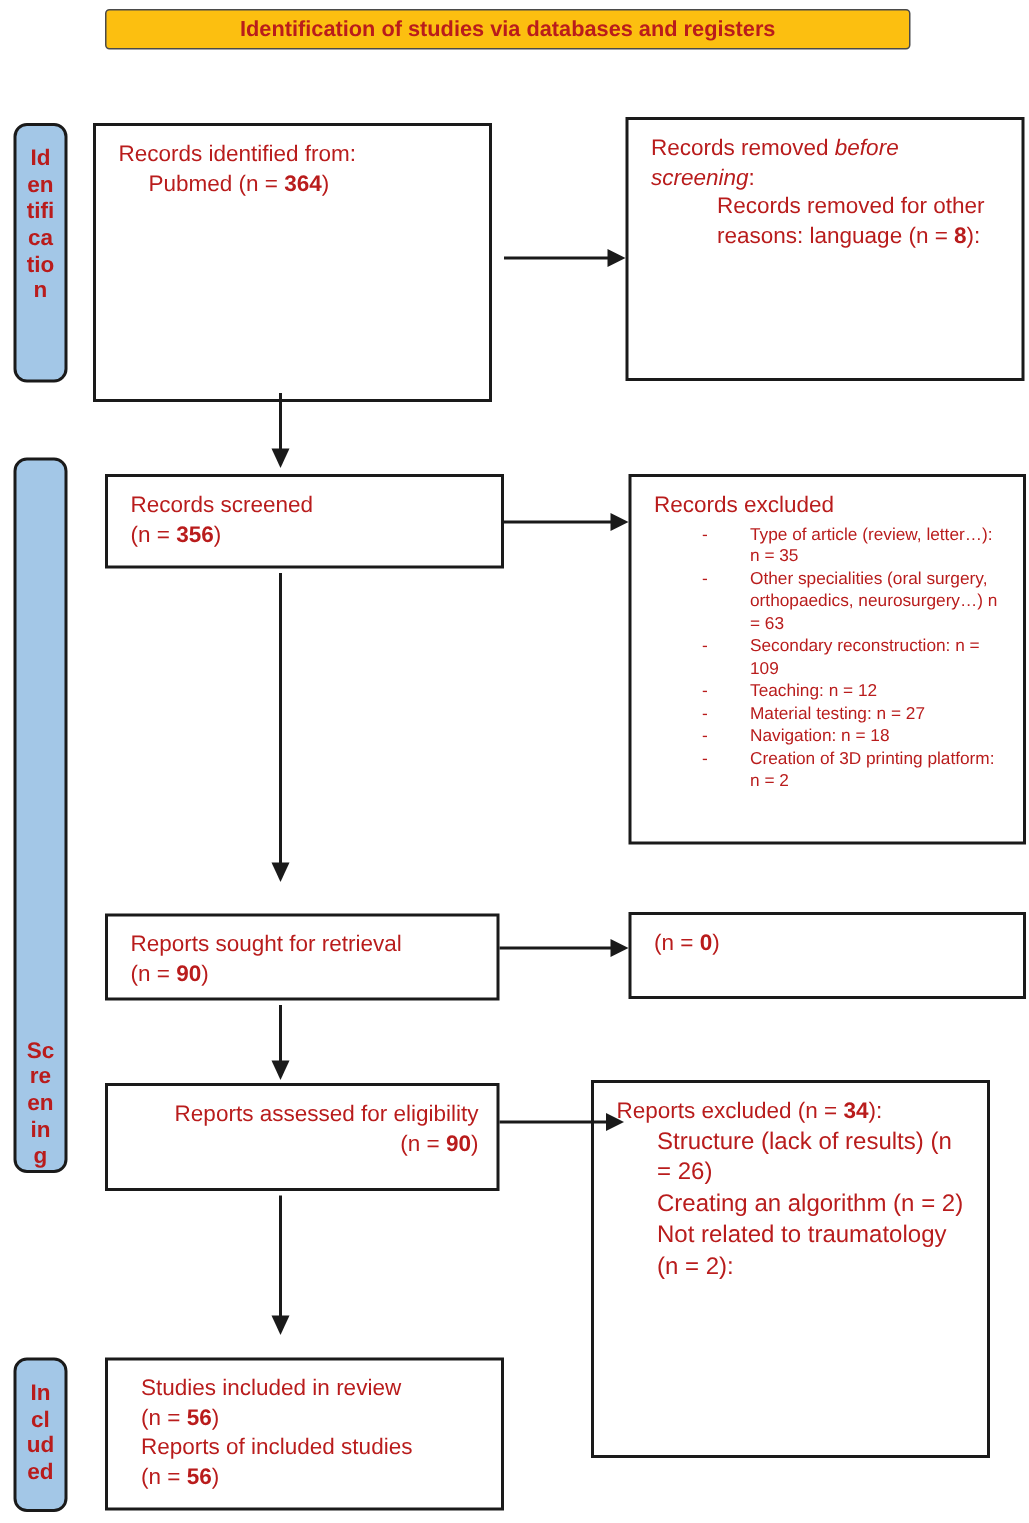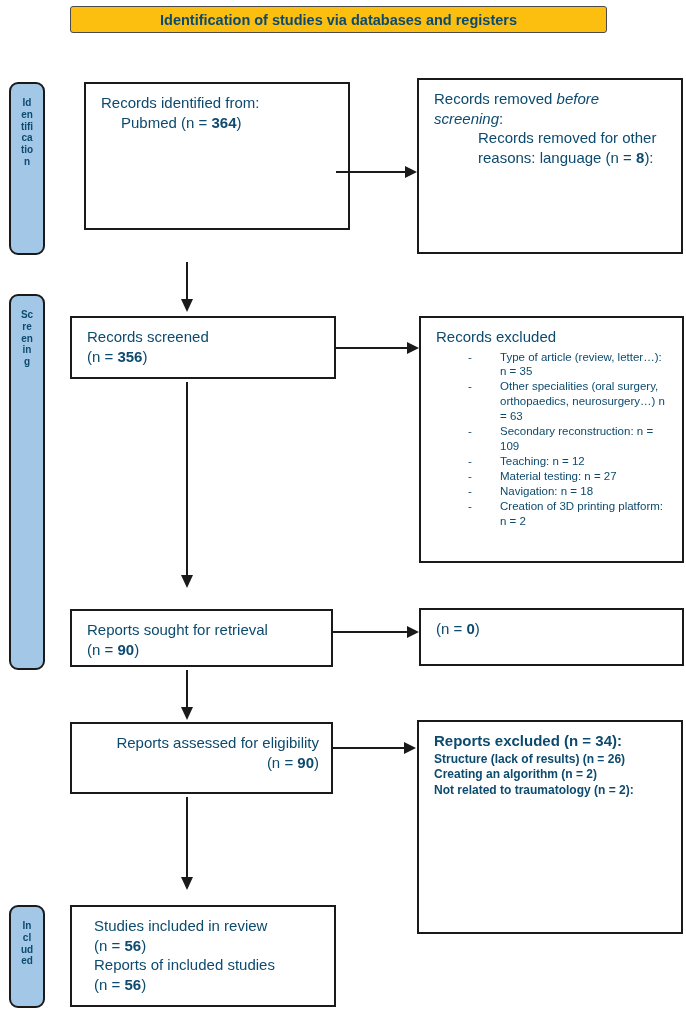--- a/index.html
+++ b/index.html
@@ -1,62 +1,62 @@
 <!DOCTYPE html>
 <html style="--banner-bg: #FCBF10; --sidebar-bg: #A3C7E7;"><head>
 <meta charset="utf-8">
 <style>
   html,body { margin:0; padding:0; background:#ffffff; }
   .canvas {
     position:relative; width:686px; height:1015px; background:#ffffff;
-    font-family:"Liberation Sans", sans-serif; color:#0c4a6e;
+    font-family:"Liberation Sans", sans-serif; color:#b91c1c;
     -webkit-font-smoothing:antialiased;
   }
   .banner {
     position:absolute; left:70px; top:6px; width:537px; height:27px;
     background:var(--banner-bg,#FCBF10); border:1.5px solid #4a4a4a; border-radius:3px;
     display:flex; align-items:center; justify-content:center;
     font-weight:bold; font-size:14.5px; box-sizing:border-box;
   }
   .side {
     position:absolute; left:9px; width:36px; box-sizing:border-box;
     background:var(--sidebar-bg,#A3C7E7); border:2px solid #1a1a1a; border-radius:9px;
     display:flex; justify-content:center;
   }
   .side-text {
-    font-weight:bold; font-size:10px; line-height:1.18;
+    font-weight:bold; font-size:15px; line-height:1.18;
     white-space:pre-line; text-align:center; margin-top:13px;
   }
   #side-identification { top:82px;  height:173px; }
-  #side-screening      { top:294px; height:376px; }
+  #side-screening      { top:305px; height:477px;align-items:flex-end; }
   #side-included       { top:905px; height:103px; }
 
   .box {
     position:absolute; background:#ffffff; border:2px solid #1a1a1a;
     box-sizing:border-box; font-size:15px; line-height:1.3;
     padding:9px 12px 8px 15px;
   }
-  #box-identified    { left:84px;  top:82px;  width:266px; height:148px; }
+  #box-identified    { left:62px;  top:82px;  width:266px; height:186px; }
   #box-removed       { left:417px; top:78px;  width:266px; height:176px; }
   #box-screened      { left:70px;  top:316px; width:266px; height:63px;  }
   #box-rec-excluded  { left:419px; top:316px; width:265px; height:247px; }
   #box-sought        { left:70px;  top:609px; width:263px; height:58px;  }
   #box-not-retrieved { left:419px; top:608px; width:265px; height:58px;  }
   #box-assessed      { left:70px;  top:722px; width:263px; height:72px;text-align:right;  }
-  #box-rep-excluded  { left:417px; top:720px; width:266px; height:214px;font-weight:bold; }
+  #box-rep-excluded  { left:394px; top:720px; width:266px; height:252px; }
   #box-included      { left:70px;  top:905px; width:266px; height:102px;padding-left:22px; }
 
   .indent1 { margin-left:20px; }
   .indent2 { margin-left:44px; }
   .narrow  { max-width:185px; }
   .small-list { font-size:11.5px; line-height:1.3; margin-top:3px; }
   .dash-row { display:flex; }
   .dash-row .dash { flex:none; width:32px; margin-left:32px; }
   .dash-row .item-text { flex:1; }
-  .plain-list { font-size:12px; line-height:1.3; margin-top:1px; }
+  .plain-list { font-size:16px; line-height:1.3; margin-left:27px; margin-top:1px; }
   .arrows { position:absolute; left:0; top:0; width:686px; height:1015px; pointer-events:none; }
 </style>
 </head>
 <body>
 
 <div class="canvas">
 
   <div class="banner">
     <span>Identification of studies via databases and registers</span>
   </div>

